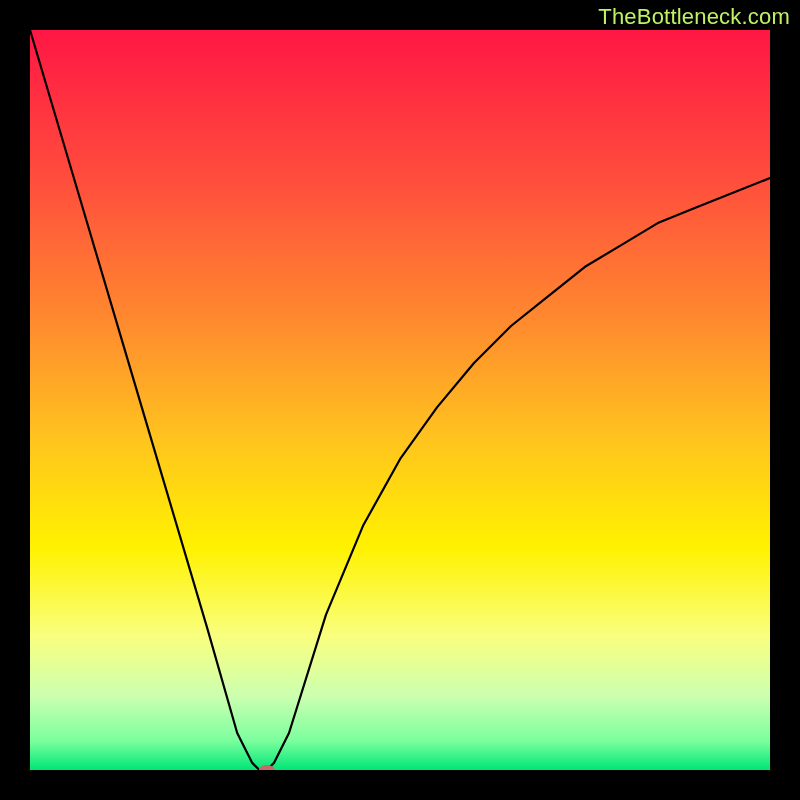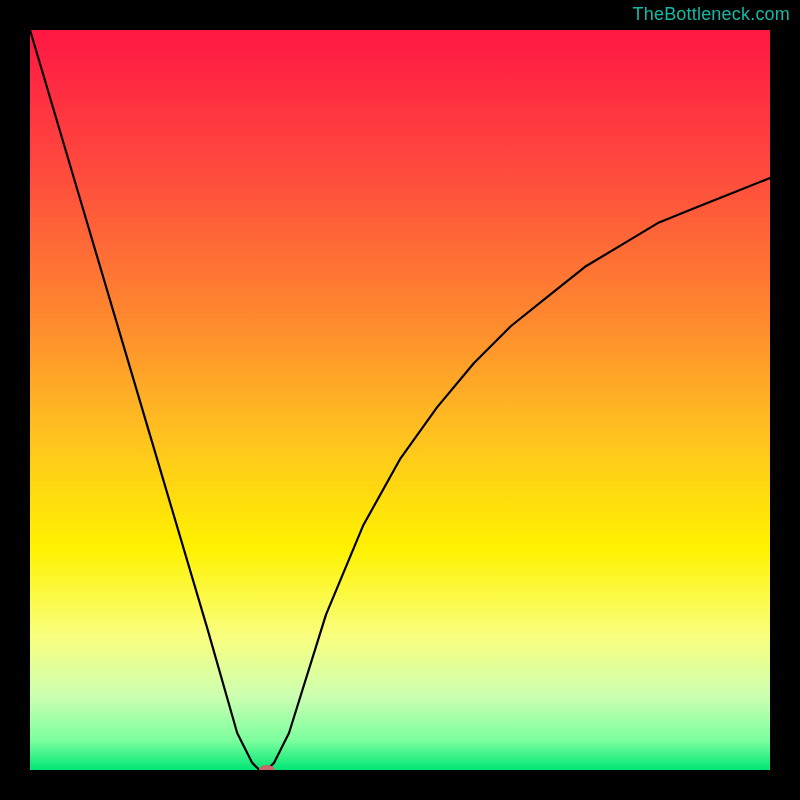--- a/index.html
+++ b/index.html
@@ -14,22 +14,22 @@
   .outer {
     position: relative;
     width: 800px;
     height: 800px;
     background: #000;
   }
   .watermark {
     position: absolute;
     top: 4px;
     right: 10px;
-    color: #14b8a6;
-    font-size: 18px;
+    color: #bef264;
+    font-size: 22px;
     z-index: 5;
     letter-spacing: 0.2px;
   }
   .plot-wrap {
     position: absolute;
     top: 30px;
     left: 30px;
     width: 740px;
     height: 740px;
   }

